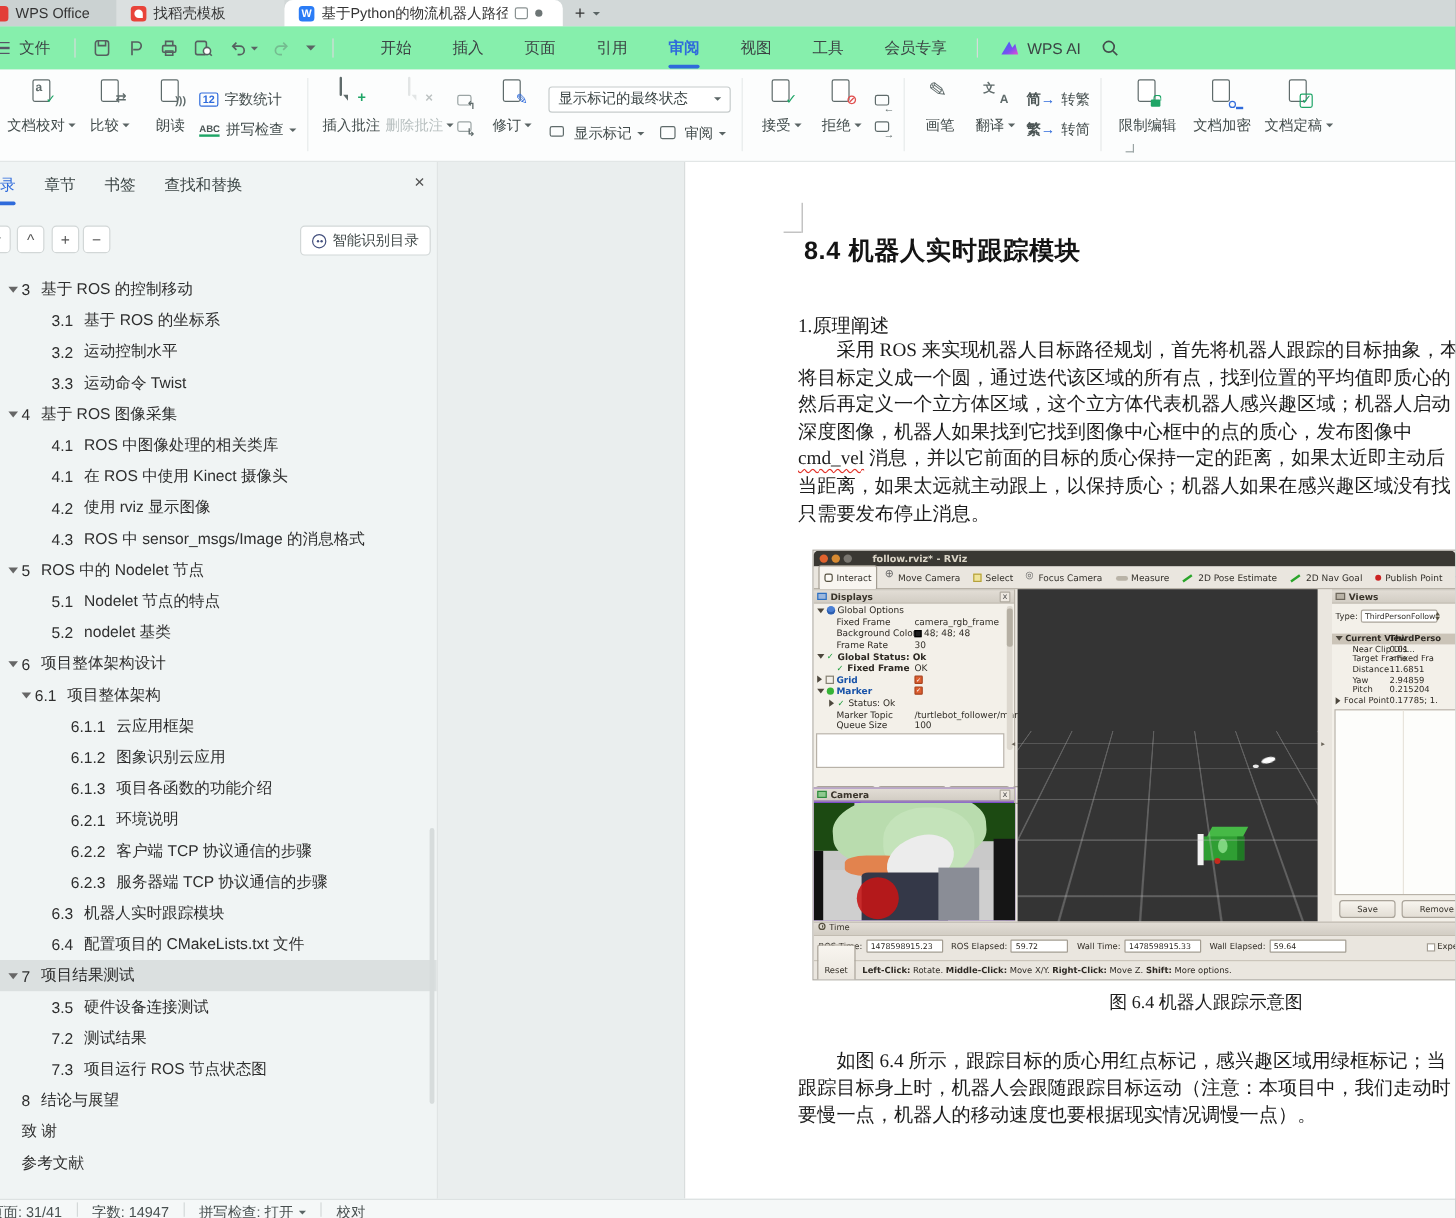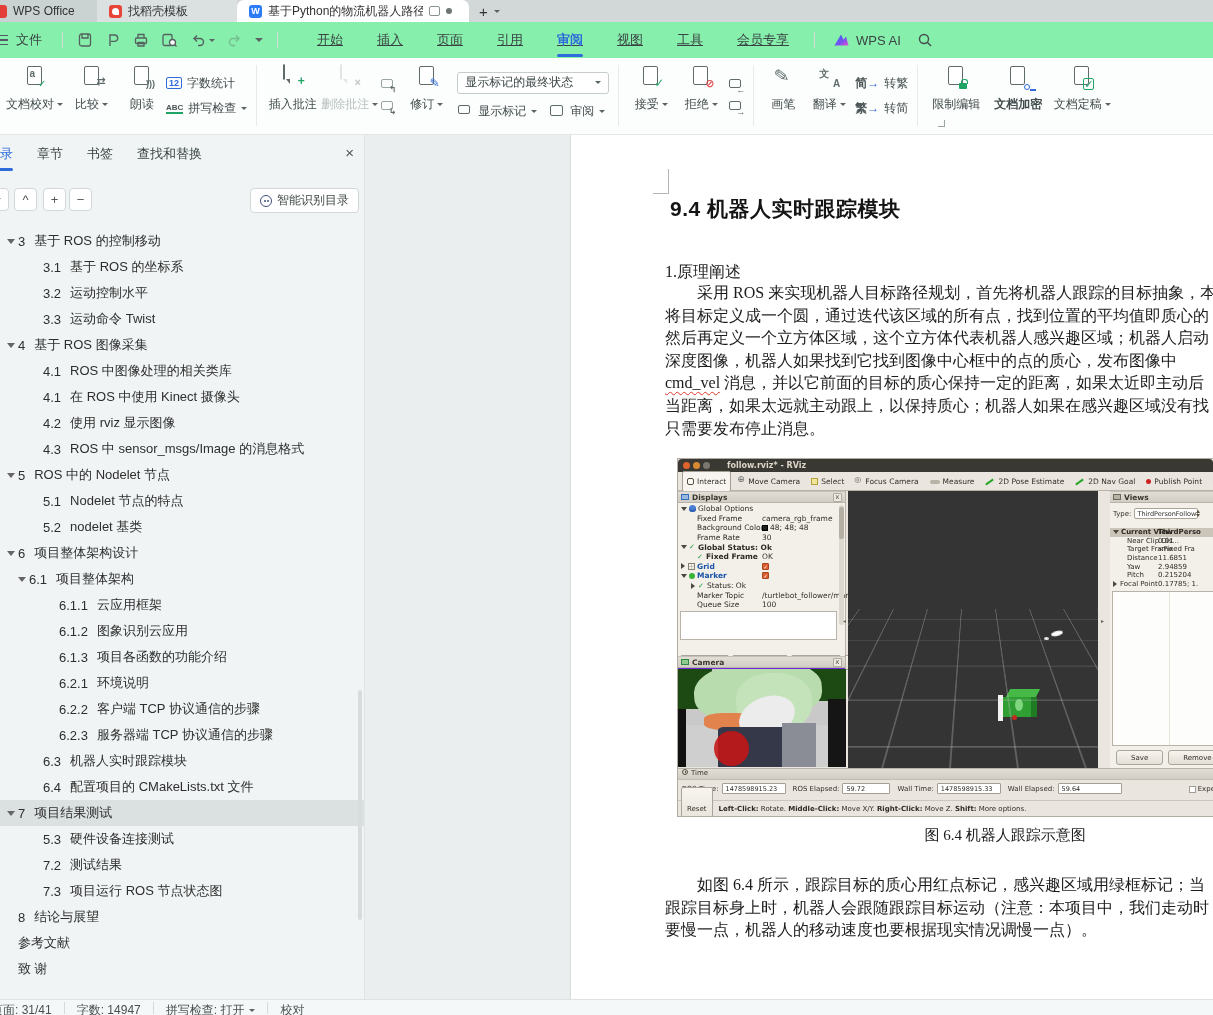--- a/index.html
+++ b/index.html
@@ -27,21 +27,21 @@
 
   
   .menubar{position:absolute;left:0;top:22px;width:100%;height:36px;background:#86efac;display:flex;align-items:center;font-size:13px;color:#3b4444;}
   .hamb{width:14px;height:10px;border-top:1.5px solid #556;border-bottom:1.5px solid #556;margin-left:-6px;position:relative;}
   .hamb::after{content:"";position:absolute;left:0;top:3px;width:100%;height:1.5px;background:#556;}
   .m-file{margin:0 12px 0 8px;}
   .vdiv{width:1px;height:16px;background:#d6dbdb;margin:0 8px;}
   .qat{display:flex;align-items:center;gap:12px;margin:0 6px;}
   .qat svg{display:block;}
   .qat .dis{opacity:.35;}
-  .menu-items{display:flex;align-items:center;gap:0;margin-left:14px;text-decoration:underline;}
+  .menu-items{display:flex;align-items:center;gap:0;margin-left:14px;}
   .m-item{padding:0 17px;height:36px;display:flex;align-items:center;position:relative;}
   .m-item.active{color:#2f6bdb;font-weight:bold;}
   .m-item.active::after{content:"";position:absolute;left:50%;transform:translateX(-50%);bottom:1px;width:26px;height:3px;border-radius:2px;background:#2f6bdb;}
   .ai-zone{display:flex;align-items:center;gap:6px;margin-left:10px;}
   .searchbtn{margin-left:16px;display:flex;align-items:center;}
 
   
   .ribbon{position:absolute;left:0;top:58px;width:100%;height:77px;background:#fcfdfd;border-bottom:1px solid #e2e6e6;display:flex;align-items:stretch;padding:3px 4px 4px 6px;}
   .rb-big{width:57px;display:flex;flex-direction:column;align-items:center;padding-top:4px;font-size:12px;color:#414b4b;flex:none;}
   .rb-big .lblrow{display:flex;align-items:center;gap:3px;margin-top:5px;white-space:nowrap;}
@@ -455,21 +455,21 @@
     <div class="rb-sep"></div>
     <div class="rb-big" style="width:62px;">
       <span class="bicon">
           <span class="docsh"></span>
           <span class="lockic"></span>
         </span>
       <span class="lblrow">
           <span>限制编辑</span>
         </span>
     </div>
-    <div class="rb-big" style="width:62px;font-weight:bold;">
+    <div class="rb-big" style="width:62px;">
       <span class="bicon">
           <span class="docsh"></span>
           <span class="keyic"></span>
         </span>
       <span class="lblrow">
           <span>文档加密</span>
         </span>
     </div>
     <div class="rb-big" style="width:66px;">
       <span class="bicon">
@@ -627,55 +627,55 @@
         </div>
         <div class="o-row pl1 sel">
           <span class="o-arrow">
             <i></i>
           </span>
           <span class="o-num">7</span>
           <span class="o-lbl">项目结果测试</span>
         </div>
         <div class="o-row pl2">
           <span class="o-arrow"></span>
-          <span class="o-num">5.3</span>
+          <span class="o-num">3.5</span>
           <span class="o-lbl">硬件设备连接测试</span>
         </div>
         <div class="o-row pl2">
           <span class="o-arrow"></span>
           <span class="o-num">7.2</span>
           <span class="o-lbl">测试结果</span>
         </div>
         <div class="o-row pl2">
           <span class="o-arrow"></span>
           <span class="o-num">7.3</span>
           <span class="o-lbl">项目运行 ROS 节点状态图</span>
         </div>
         <div class="o-row pl1">
           <span class="o-arrow"></span>
           <span class="o-num">8</span>
           <span class="o-lbl">结论与展望</span>
         </div>
         <div class="o-row pl1">
           <span class="o-arrow"></span>
+          <span class="o-lbl">致 谢</span>
+        </div>
+        <div class="o-row pl1">
+          <span class="o-arrow"></span>
           <span class="o-lbl">参考文献</span>
-        </div>
-        <div class="o-row pl1">
-          <span class="o-arrow"></span>
-          <span class="o-lbl">致 谢</span>
         </div>
       </div>
     <div class="sb-scroll"></div>
   </div>
 
   <div class="docarea">
     <div class="page"></div>
     <div class="fold-v"></div>
     <div class="fold-h"></div>
-    <div class="h1">9.4 机器人实时跟踪模块</div>
+    <div class="h1">8.4 机器人实时跟踪模块</div>
     <div class="sub serif">1.原理阐述</div>
     <div class="para p1 serif" id="para1">
         <div class="line ind">采用 ROS 来实现机器人目标路径规划，首先将机器人跟踪的目标抽象，本</div>
         <div class="line">将目标定义成一个圆，通过迭代该区域的所有点，找到位置的平均值即质心的</div>
         <div class="line">然后再定义一个立方体区域，这个立方体代表机器人感兴趣区域；机器人启动</div>
         <div class="line">深度图像，机器人如果找到它找到图像中心框中的点的质心，发布图像中</div>
         <div class="line"><span class="squig">cmd_vel</span> 消息，并以它前面的目标的质心保持一定的距离，如果太近即主动后</div>
         <div class="line">当距离，如果太远就主动跟上，以保持质心；机器人如果在感兴趣区域没有找</div>
         <div class="line">只需要发布停止消息。</div>
       </div>

